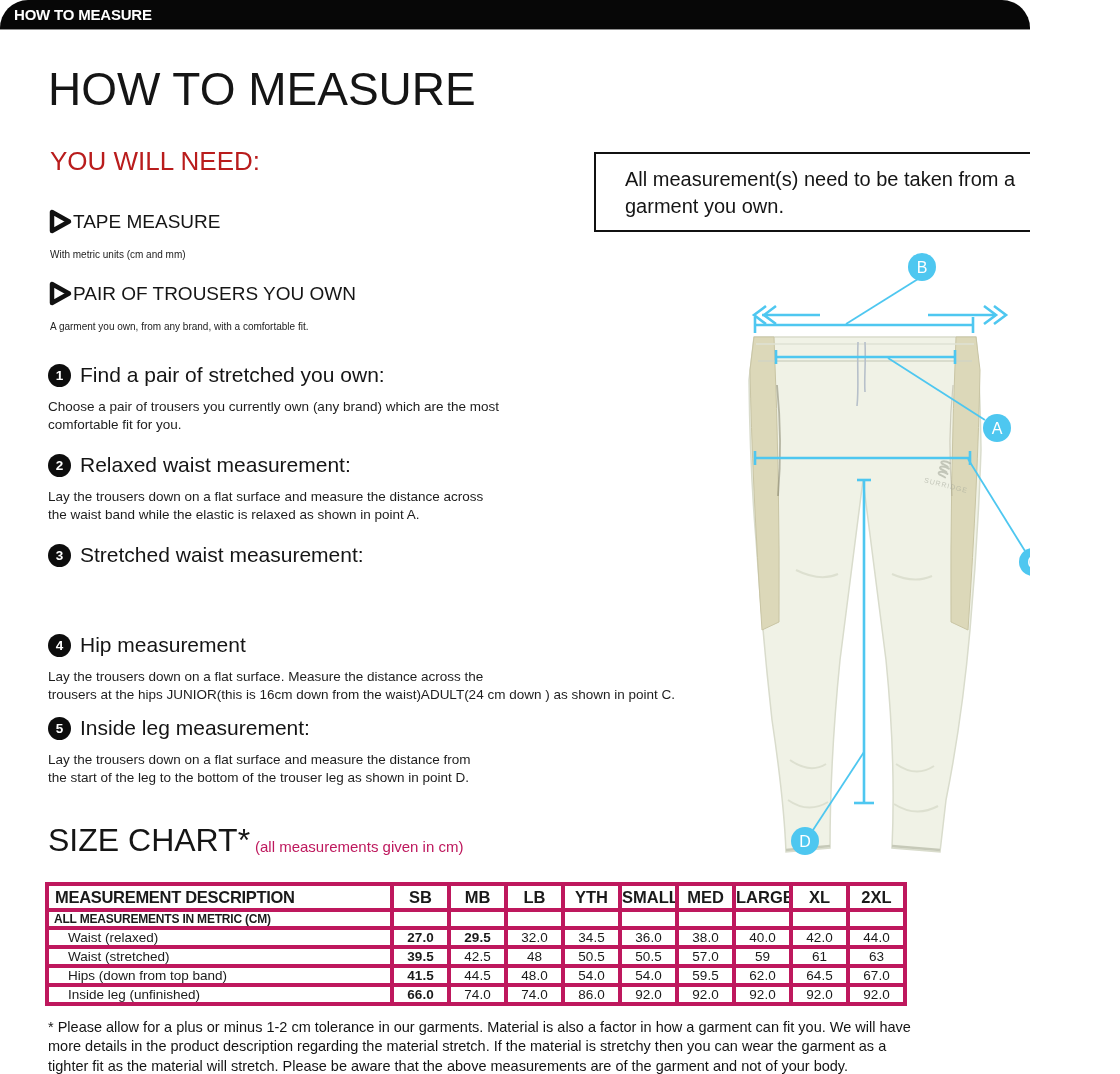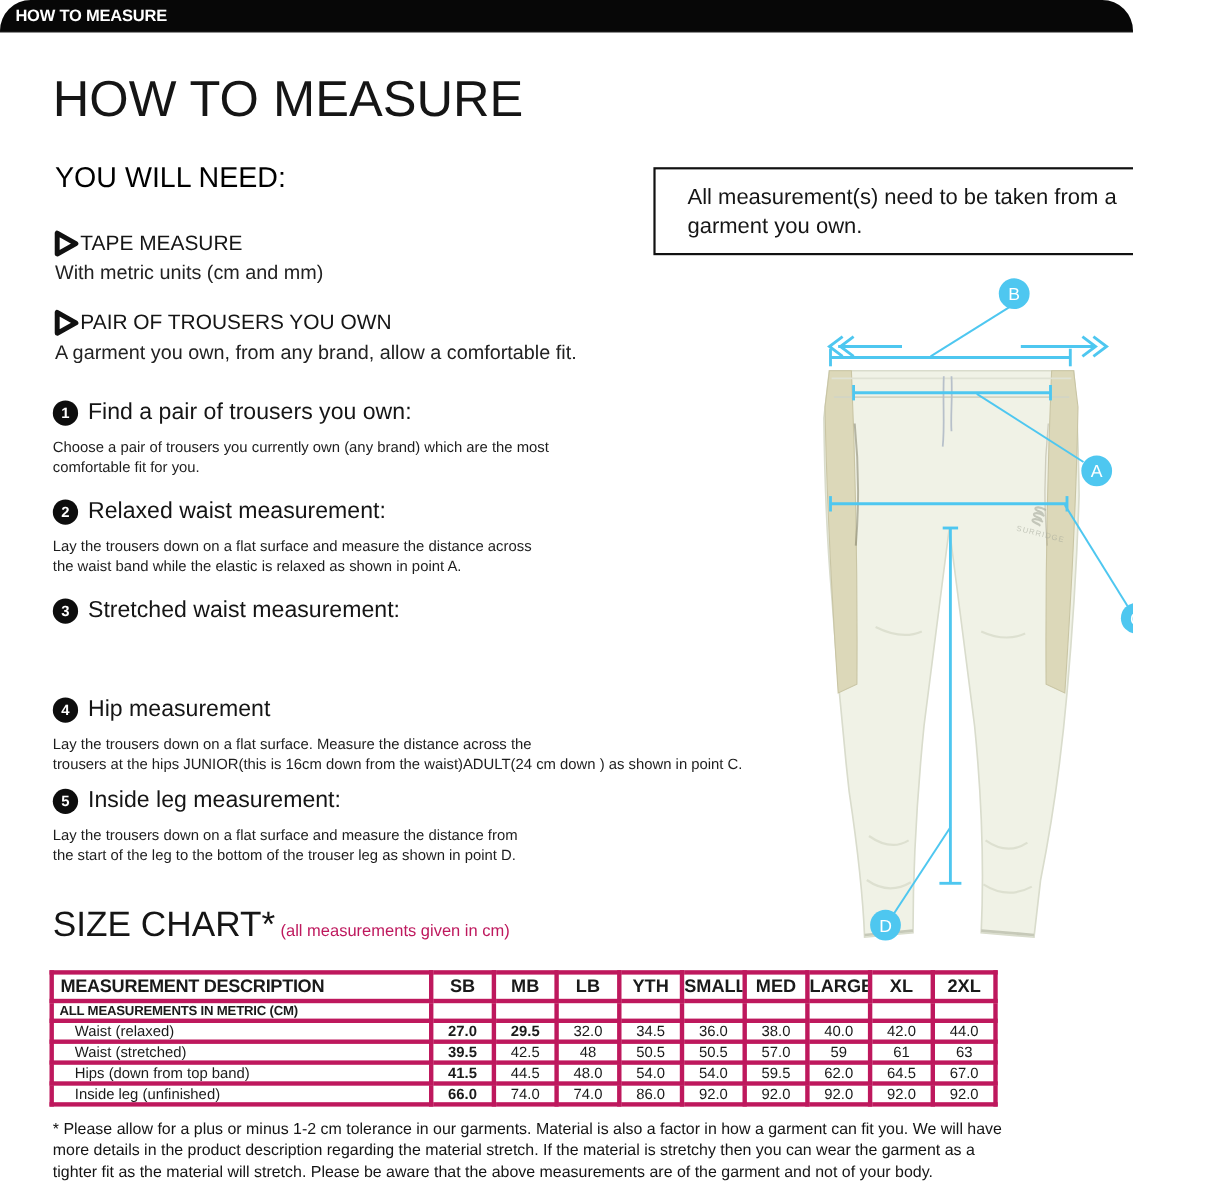--- a/index.html
+++ b/index.html
@@ -9,26 +9,26 @@
 
   
   .topbar { position:absolute; left:0; top:0; width:1120px; height:30px; background:#070707;
             border-bottom:1px solid #8f8f8f; display:flex; align-items:center; }
   .topbar-title { color:#fff; font-size:15px; font-weight:700; letter-spacing:-0.2px; margin-left:14px; }
   .topbar-logo { position:absolute; right:12px; top:1px; display:flex; flex-direction:column; align-items:center; }
   .topbar-logo .logo-word { color:#fff; font-size:6px; font-weight:700; letter-spacing:0.6px; margin-top:-1px; }
 
   
   .main-title { position:absolute; left:48px; top:62px; font-size:46px; font-weight:400; letter-spacing:0px; color:#151515; }
-  .ywn-heading { position:absolute; left:50px; top:146px; font-size:26px; font-weight:400; color:#000000; }
+  .ywn-heading { position:absolute; left:50px; top:146px; font-size:26px; font-weight:400; color:#b91c1c; }
 
   .need-item { position:absolute; left:48px; }
   .need-item .row { display:flex; align-items:center; }
   .need-label { font-size:19px; font-weight:400; color:#151515; }
-  .need-desc { font-size:18px; color:#222; margin-top:3px; margin-left:2px; }
+  .need-desc { font-size:10px; color:#222; margin-top:14px; margin-left:2px; }
   #need-1 { top:208px; }
   #need-2 { top:280px; }
 
   
   .step { position:absolute; left:48px; width:700px; }
   .step .head { display:flex; align-items:center; gap:9px; }
   .step-num { width:23px; height:23px; border-radius:50%; background:#0d0d0d; color:#fff;
               font-size:13.5px; font-weight:700; display:flex; align-items:center; justify-content:center; flex:0 0 23px; }
   .step-title { font-size:21px; font-weight:400; color:#151515; }
   .step-desc { font-size:13.5px; line-height:1.32; color:#1d1d1d; margin-top:11px; white-space:pre-line; }
@@ -95,31 +95,31 @@
     <div class="need-desc">With metric units (cm and mm)</div>
   </div>
 
   <div class="need-item" id="need-2">
     <div class="row">
       <svg width="25" height="27" viewBox="0 0 25 27">
         <polygon points="4,4 4,23 21,13.5" fill="#fff" stroke="#111" stroke-width="4.5" stroke-linejoin="round"></polygon>
       </svg>
       <span class="need-label">PAIR OF TROUSERS YOU OWN</span>
     </div>
-    <div class="need-desc">A garment you own, from any brand, allow a comfortable fit.</div>
+    <div class="need-desc">A garment you own, from any brand, with a comfortable fit.</div>
   </div>
 
   <div class="note-box">
     <div class="note-text">All measurement(s) need to be taken from a garment you own.</div>
   </div>
 
   <div class="step" id="step-1">
     <div class="head">
       <span class="step-num">1</span>
-      <span class="step-title">Find a pair of trousers you own:</span>
+      <span class="step-title">Find a pair of stretched you own:</span>
     </div>
     <div class="step-desc">Choose a pair of trousers you currently own (any brand) which are the most
 comfortable fit for you.</div>
   </div>
 
   <div class="step" id="step-2">
     <div class="head">
       <span class="step-num">2</span>
       <span class="step-title">Relaxed waist measurement:</span>
     </div>

